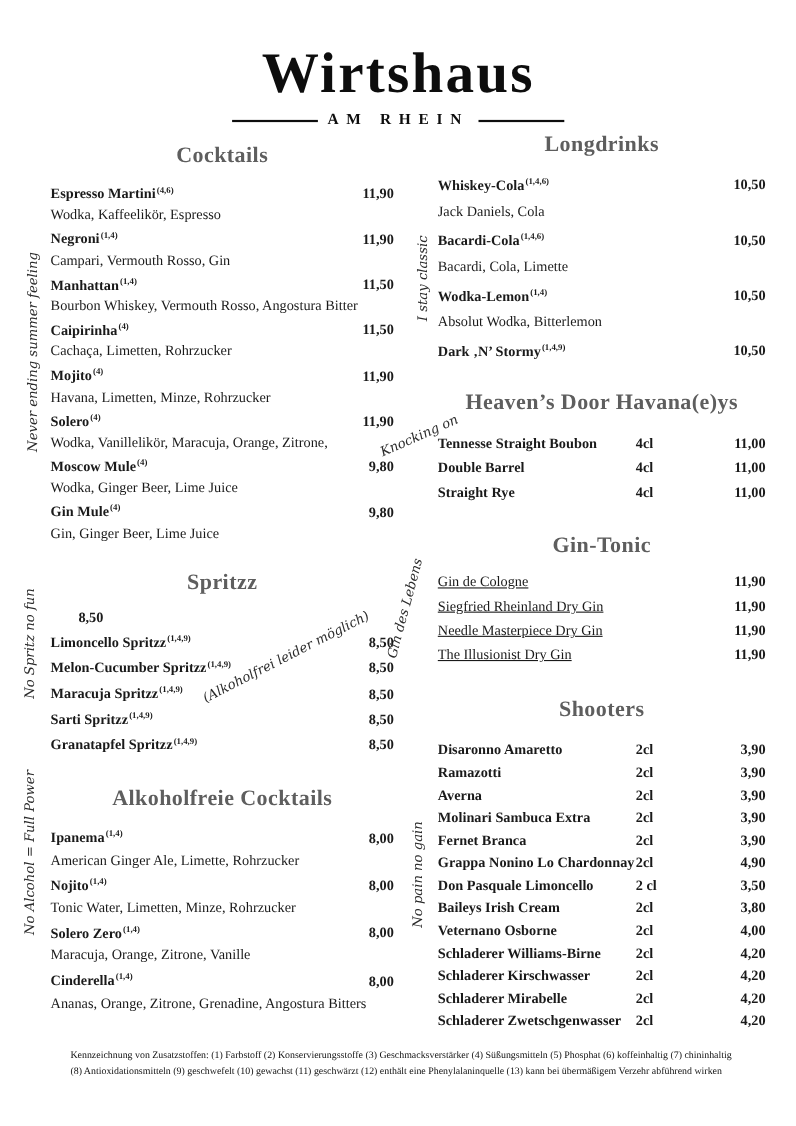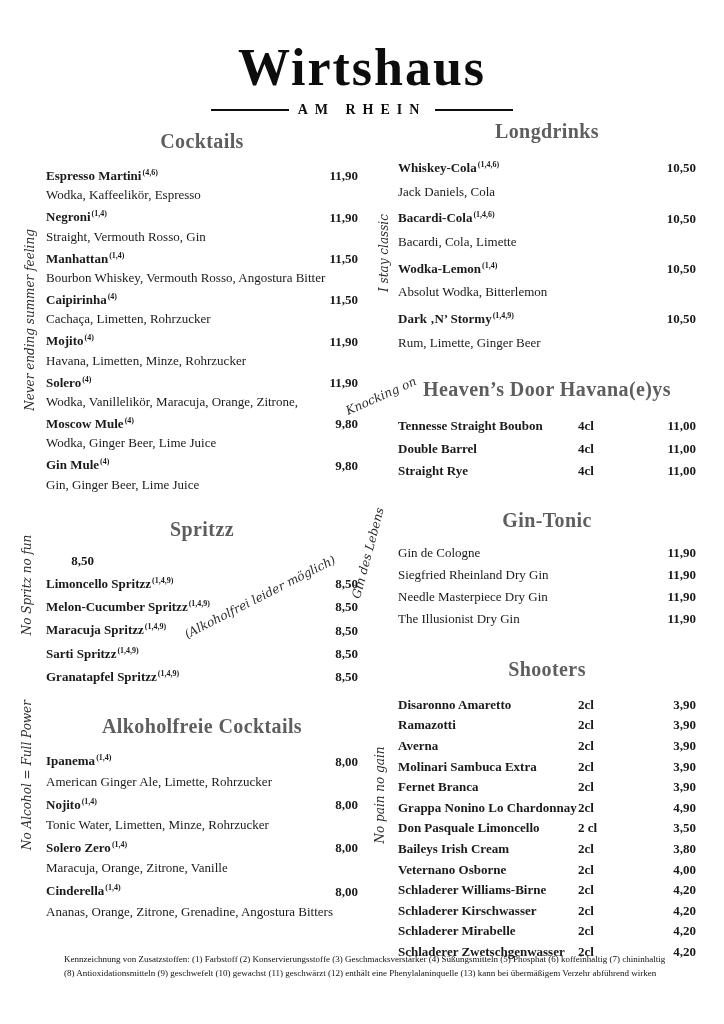--- a/index.html
+++ b/index.html
@@ -34,21 +34,21 @@
 
   .sec-title {
     font-size:20px; font-weight:700; color:#5e5e5e;
     text-align:center; letter-spacing:0.4px; margin-bottom:10px;
   }
 
   .item { }
   .row { display:flex; align-items:baseline; }
   .nm { flex:1; }
   .nm-t { font-weight:700; }
-  .item.plain .nm-t { font-weight:400; }
+  .item.plain .nm-t { font-weight:400;text-decoration:underline; }
   sup.supref { font-size:8px; font-weight:700; margin-left:1px; }
   .amt { width:70px; text-align:left; font-weight:700; }
   .pr { width:48px; text-align:right; font-weight:700; }
   .desc { font-weight:400; }
 
   .sec-cocktails .item { line-height:19px; }
   .sec-spritzz   { margin-top:24px; }
   .sec-spritzz .item { line-height:20px; }
   .sec-alkfree   { margin-top:28px; }
   .sec-alkfree .item { line-height:20px; }
@@ -106,21 +106,21 @@
               <span class="nm"><span class="nm-t">Espresso Martini</span><sup class="supref">(4,6)</sup></span>
               <span class="pr">11,90</span>
             </div>
             <div class="desc">Wodka, Kaffeelikör, Espresso</div>
           </div>
           <div class="item">
             <div class="row">
               <span class="nm"><span class="nm-t">Negroni</span><sup class="supref">(1,4)</sup></span>
               <span class="pr">11,90</span>
             </div>
-            <div class="desc">Straight, Vermouth Rosso, Gin</div>
+            <div class="desc">Campari, Vermouth Rosso, Gin</div>
           </div>
           <div class="item">
             <div class="row">
               <span class="nm"><span class="nm-t">Manhattan</span><sup class="supref">(1,4)</sup></span>
               <span class="pr">11,50</span>
             </div>
             <div class="desc">Bourbon Whiskey, Vermouth Rosso, Angostura Bitter</div>
           </div>
           <div class="item">
             <div class="row">
@@ -257,21 +257,20 @@
               <span class="nm"><span class="nm-t">Wodka-Lemon</span><sup class="supref">(1,4)</sup></span>
               <span class="pr">10,50</span>
             </div>
             <div class="desc">Absolut Wodka, Bitterlemon</div>
           </div>
           <div class="item">
             <div class="row">
               <span class="nm"><span class="nm-t">Dark ‚N’ Stormy</span><sup class="supref">(1,4,9)</sup></span>
               <span class="pr">10,50</span>
             </div>
-            <div class="desc">Rum, Limette, Ginger Beer</div>
           </div>
         </div>
     </div>
     <div class="sec sec-whiskeys">
       <h2 class="sec-title">Heaven’s Door Havana(e)ys</h2>
       <div>
           <div class="item">
             <div class="row">
               <span class="nm"><span class="nm-t">Tennesse Straight Boubon</span></span>
               <span class="amt">4cl</span>

